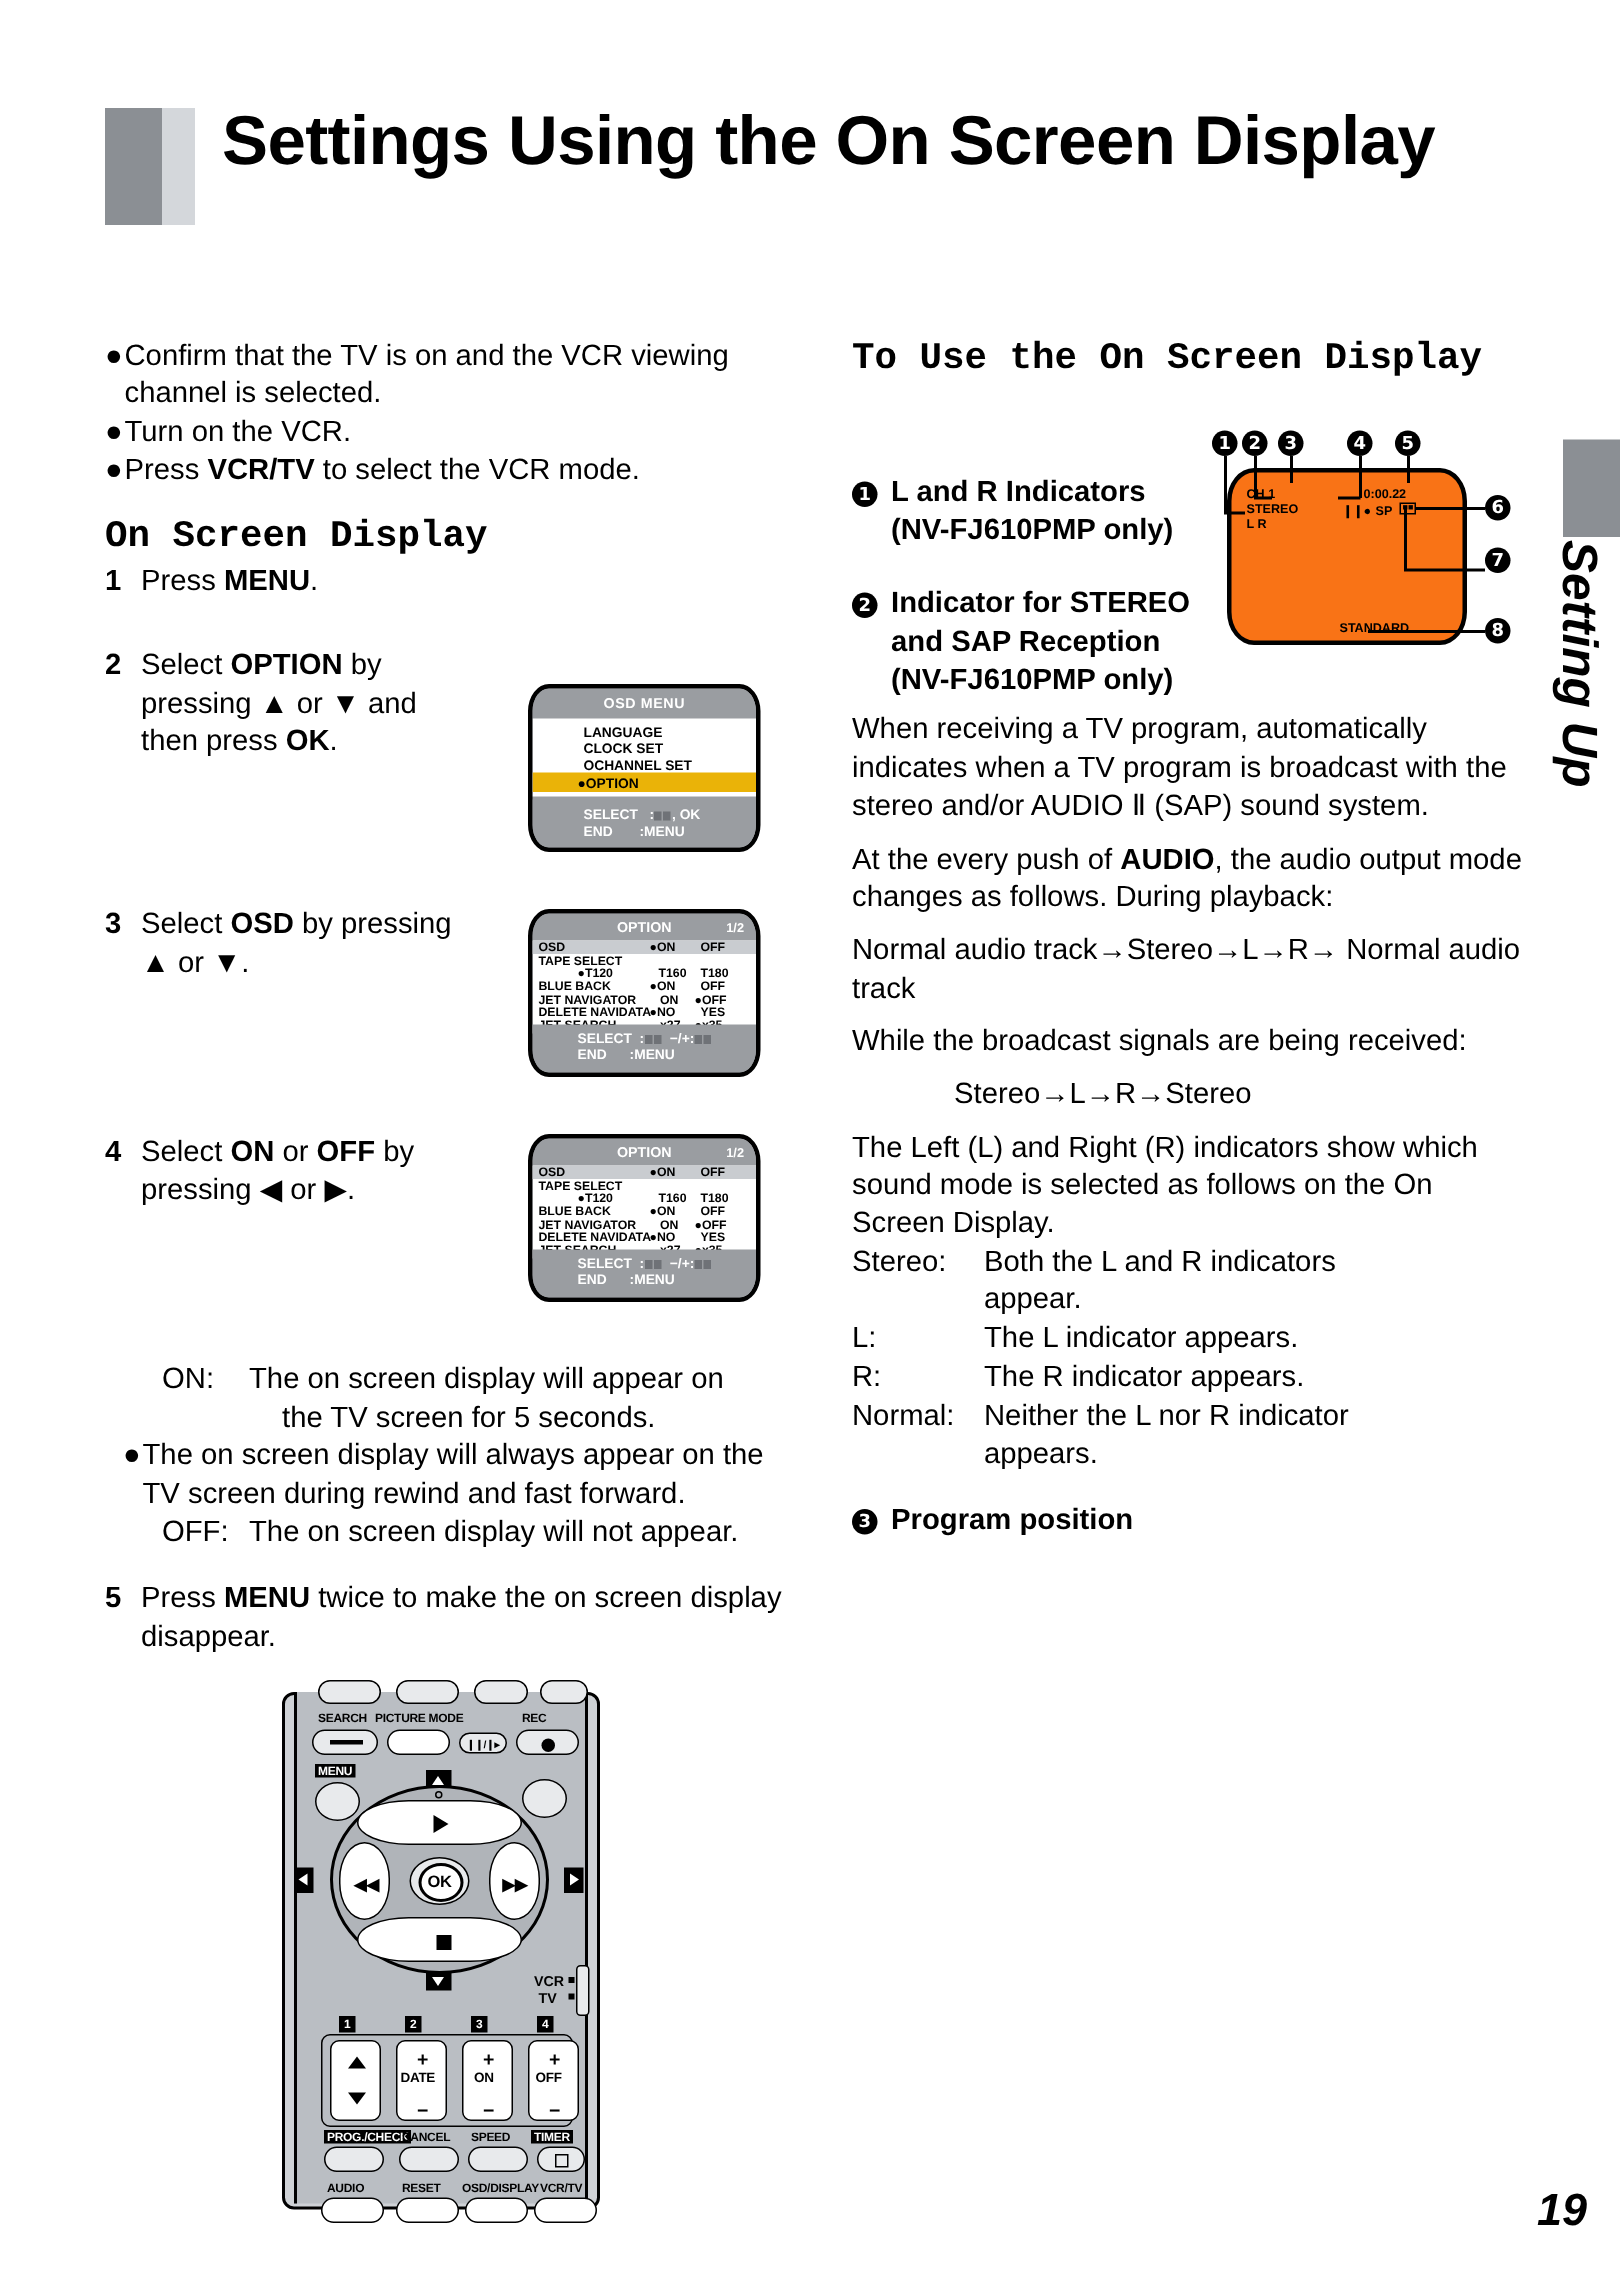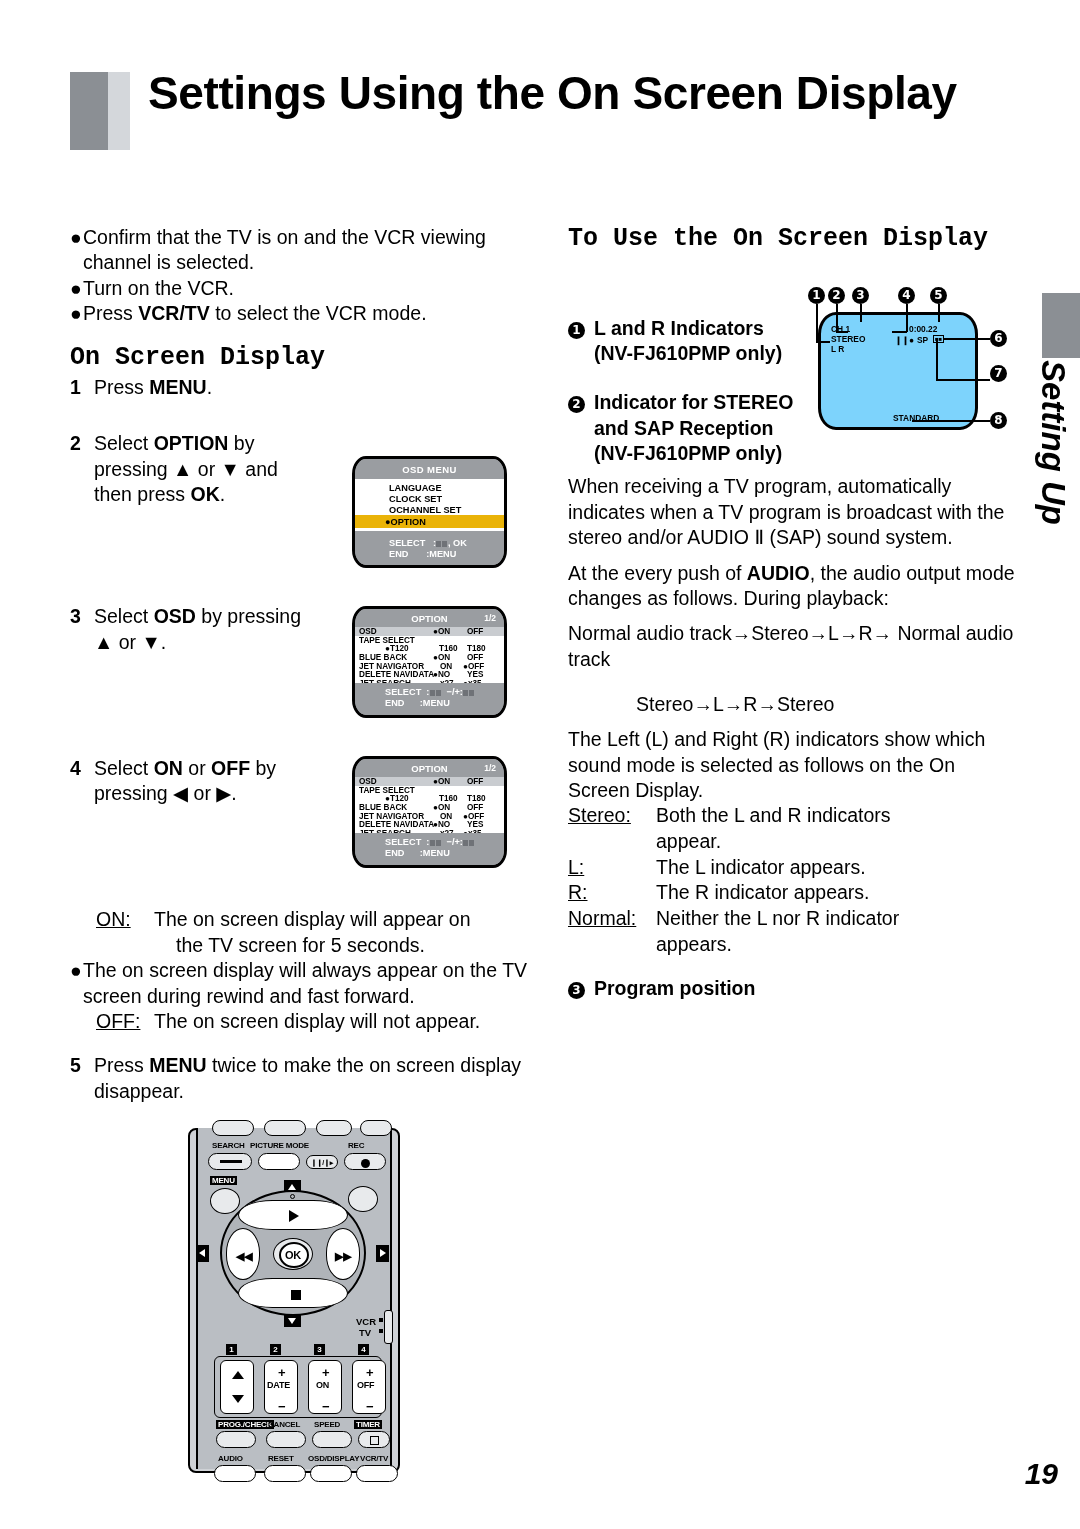--- a/index.html
+++ b/index.html
@@ -40,23 +40,23 @@
   .bullet-line .txt { flex: 1; }
 
   
   .step { display: flex; font-size: 19.5px; line-height: 1.32; }
   .step .num { width: 24px; flex: none; font-weight: bold; }
   .step .body { flex: 1; }
   b { font-weight: bold; }
 
   
   .defrow { display: flex; font-size: 19.5px; line-height: 1.32; }
-  .defrow .k { flex: none; text-decoration: underline; }
+  .defrow .k { flex: none; }
   .defrow .v { flex: 1; }
-  .indent-block { padding-left: 26px; }
+  .indent-block { padding-left: 26px; margin-left: 12px; }
 
   
   .tvbox {
     position: absolute;
     border: 3px solid #000;
     border-radius: 14px/18px;
     background: #9a9da1;
     overflow: hidden;
   }
   .osd-title {
@@ -85,21 +85,21 @@
   .opt-line { position:relative; height:8.7px; font-size:8.2px; font-weight:bold; white-space:nowrap; }
   .opt-line .lbl { position:absolute; left:4px; }
   .opt-line .c1 { position:absolute; left:78px; }
   .opt-line .c2 { position:absolute; left:112px; }
   .opt-line .c3 { position:absolute; left:84px; }
   .opt-hl { background:#c9ccd0; }
   .sq { display:inline-block; width:5px; height:6px; background:#6f7277; vertical-align:-1px; margin:0 .5px; }
 
   
   #tv-illus { position: absolute; left: 818px; top: 312px; width: 160px; height: 118px;
-              border: 3px solid #000; border-radius: 18px/22px; background: #7dd3fc; }
+              border: 3px solid #000; border-radius: 18px/22px; background: #f97316; }
   .tvtxt { position: absolute; font-size: 8.4px; font-weight: bold; color:#000; white-space: nowrap; }
   .cnum {
     position: absolute; width: 17px; height: 17px; border-radius: 50%;
     background: #000; color: #fff; font-size: 12px; font-weight: bold;
     text-align: center; line-height: 17px; font-family: "DejaVu Sans", sans-serif;
   }
   .leader { position: absolute; background: #000; }
 
   .numbull {
     display:inline-block; width:17px; height:17px; border-radius:50%;
@@ -357,20 +357,21 @@
     <span class="cont">(NV-FJ610PMP only)</span>
   </div>
 
   <div style="height:8px"></div>
   <p class="t">When receiving a TV program, automatically indicates when a TV program is broadcast with the stereo and/or AUDIO Ⅱ (SAP) sound system.</p>
   <div class="gap-s"></div>
   <p class="t"><span>At the every push of </span><b>AUDIO</b><span>, the audio output mode changes as follows. During playback:</span></p>
   <div class="gap-s"></div>
   <p class="t">Normal audio track→Stereo→L→R→ Normal audio track</p>
   <div class="gap-s"></div>
+  <p class="t">While the broadcast signals are being received:</p>
   <div class="gap-s"></div>
   <p class="t" style="padding-left:68px">Stereo→L→R→Stereo</p>
   <div class="gap-s"></div>
   <p class="t">The Left (L) and Right (R) indicators show which sound mode is selected as follows on the On Screen Display.</p>
 
   <div>
     <div class="defrow">
       <span class="k" style="width:88px">Stereo:</span>
       <span class="v"><span>Both the L and R indicators</span><br><span>appear.</span></span>
     </div>

